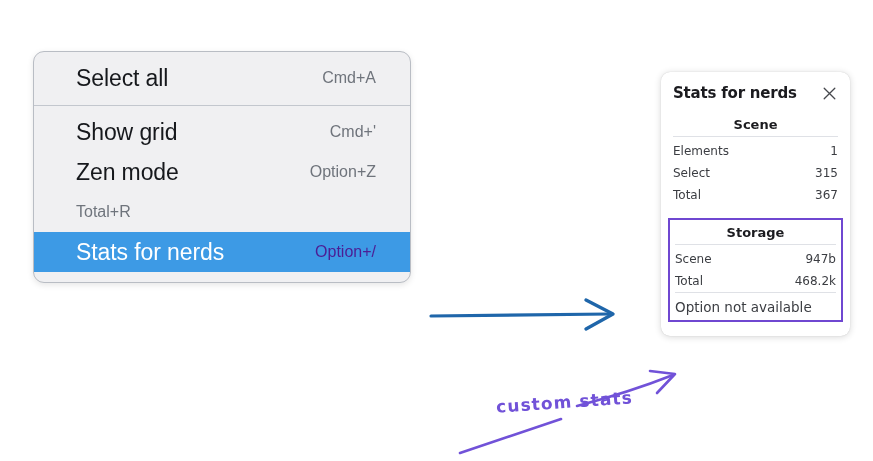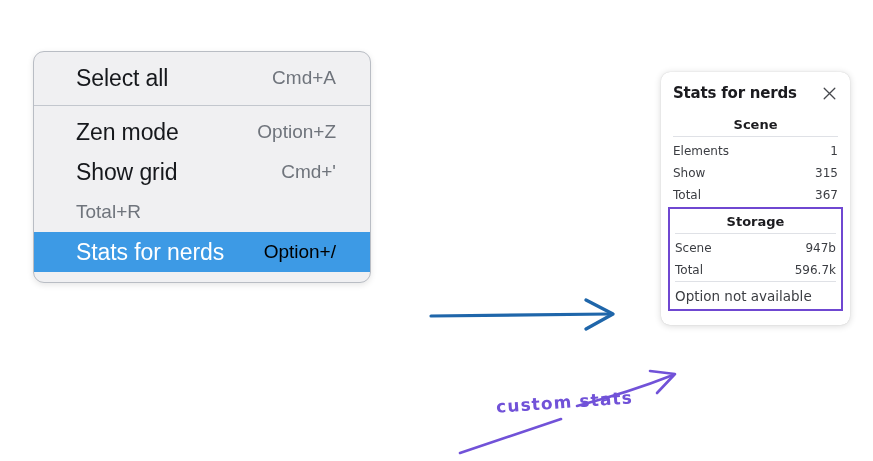--- a/index.html
+++ b/index.html
@@ -14,21 +14,21 @@
     overflow: hidden;
     font-family: "Liberation Sans", sans-serif;
     background: #ffffff;
   }
 
   
   #context-menu {
     position: absolute;
     left: 33px;
     top: 51px;
-    width: 338px;
+    width: 378px;
     background: #f0f0f2;
     border: 1px solid #b9bdc4;
     border-radius: 11px;
     box-shadow: 0 2px 6px rgba(0,0,0,0.10);
     overflow: hidden;
     padding: 6px 0 10px 0;
     box-sizing: border-box;
   }
   .menu-group { padding: 0; }
   .menu-sep {
@@ -45,29 +45,29 @@
     box-sizing: border-box;
     cursor: default;
   }
   .menu-item .mi-label {
     font-size: 23px;
     color: #16181c;
     letter-spacing: -0.1px;
     white-space: nowrap;
   }
   .menu-item .mi-shortcut {
-    font-size: 19px;
+    font-size: 16px;
     color: #6f747c;
     white-space: nowrap;
   }
   .menu-item.selected {
     background: #3d9ae5;
   }
   .menu-item.selected .mi-label { color: #ffffff; }
-  .menu-item.selected .mi-shortcut { color: #000000; }
+  .menu-item.selected .mi-shortcut { color: #4c1d95; }
 
   
   #stats-panel {
     position: absolute;
     left: 661px;
     top: 72px;
     width: 189px;
     background: #ffffff;
     border-radius: 9px;
     box-shadow: 0 1px 7px rgba(0,0,0,0.16), 0 0 1px rgba(0,0,0,0.20);
@@ -121,21 +121,21 @@
   .sp-row .row-val { color: #3b3d42; }
   .sp-note {
     font-size: 13.5px;
     color: #3b3d42;
     padding: 3px 0 1px 0;
   }
 
   
   #highlight-box {
     border: 2px solid #6f47d1;
-    margin: 1px -5px 0 -5px;
+    margin: 12px -5px 0 -5px;
     padding: 0 5px 4px 5px;
   }
 
   
   #annotations {
     position: absolute;
     left: 0; top: 0;
     width: 873px; height: 461px;
     pointer-events: none;
   }
@@ -161,26 +161,26 @@
     <div class="menu-item">
       <span class="mi-label">Select all</span>
       <span class="mi-shortcut">Cmd+A</span>
     </div>
   </div>
 
   <div class="menu-sep"></div>
 
   <div class="menu-group">
     <div class="menu-item">
+      <span class="mi-label">Show grid</span>
+      <span class="mi-shortcut">Cmd+'</span>
+    </div>
+    <div class="menu-item">
       <span class="mi-label">Zen mode</span>
       <span class="mi-shortcut">Option+Z</span>
-    </div>
-    <div class="menu-item">
-      <span class="mi-label">Show grid</span>
-      <span class="mi-shortcut">Cmd+'</span>
     </div>
     <div class="menu-item">
       <span class="mi-shortcut">Total+R</span>
     </div>
     <div class="menu-item selected">
       <span class="mi-label">Stats for nerds</span>
       <span class="mi-shortcut">Option+/</span>
     </div>
   </div>
 
@@ -198,41 +198,41 @@
   </div>
 
   <div>
     <div class="sec-title">Scene</div>
     <div class="sec-rule"></div>
     <div class="sp-row">
       <span class="row-lbl">Elements</span>
       <span class="row-val">1</span>
     </div>
     <div class="sp-row">
-      <span class="row-lbl">Show</span>
+      <span class="row-lbl">Select</span>
       <span class="row-val">315</span>
     </div>
     <div class="sp-row">
       <span class="row-lbl">Total</span>
       <span class="row-val">367</span>
     </div>
   </div>
 
   <div id="highlight-box">
 
     <div>
       <div class="sec-title">Storage</div>
       <div class="sec-rule"></div>
       <div class="sp-row">
         <span class="row-lbl">Scene</span>
         <span class="row-val">947b</span>
       </div>
       <div class="sp-row">
         <span class="row-lbl">Total</span>
-        <span class="row-val">596.7k</span>
+        <span class="row-val">468.2k</span>
       </div>
     </div>
 
     <div>
       <div class="sec-rule"></div>
       <div class="sp-note">Option not available</div>
     </div>
 
   </div>
 </div>

